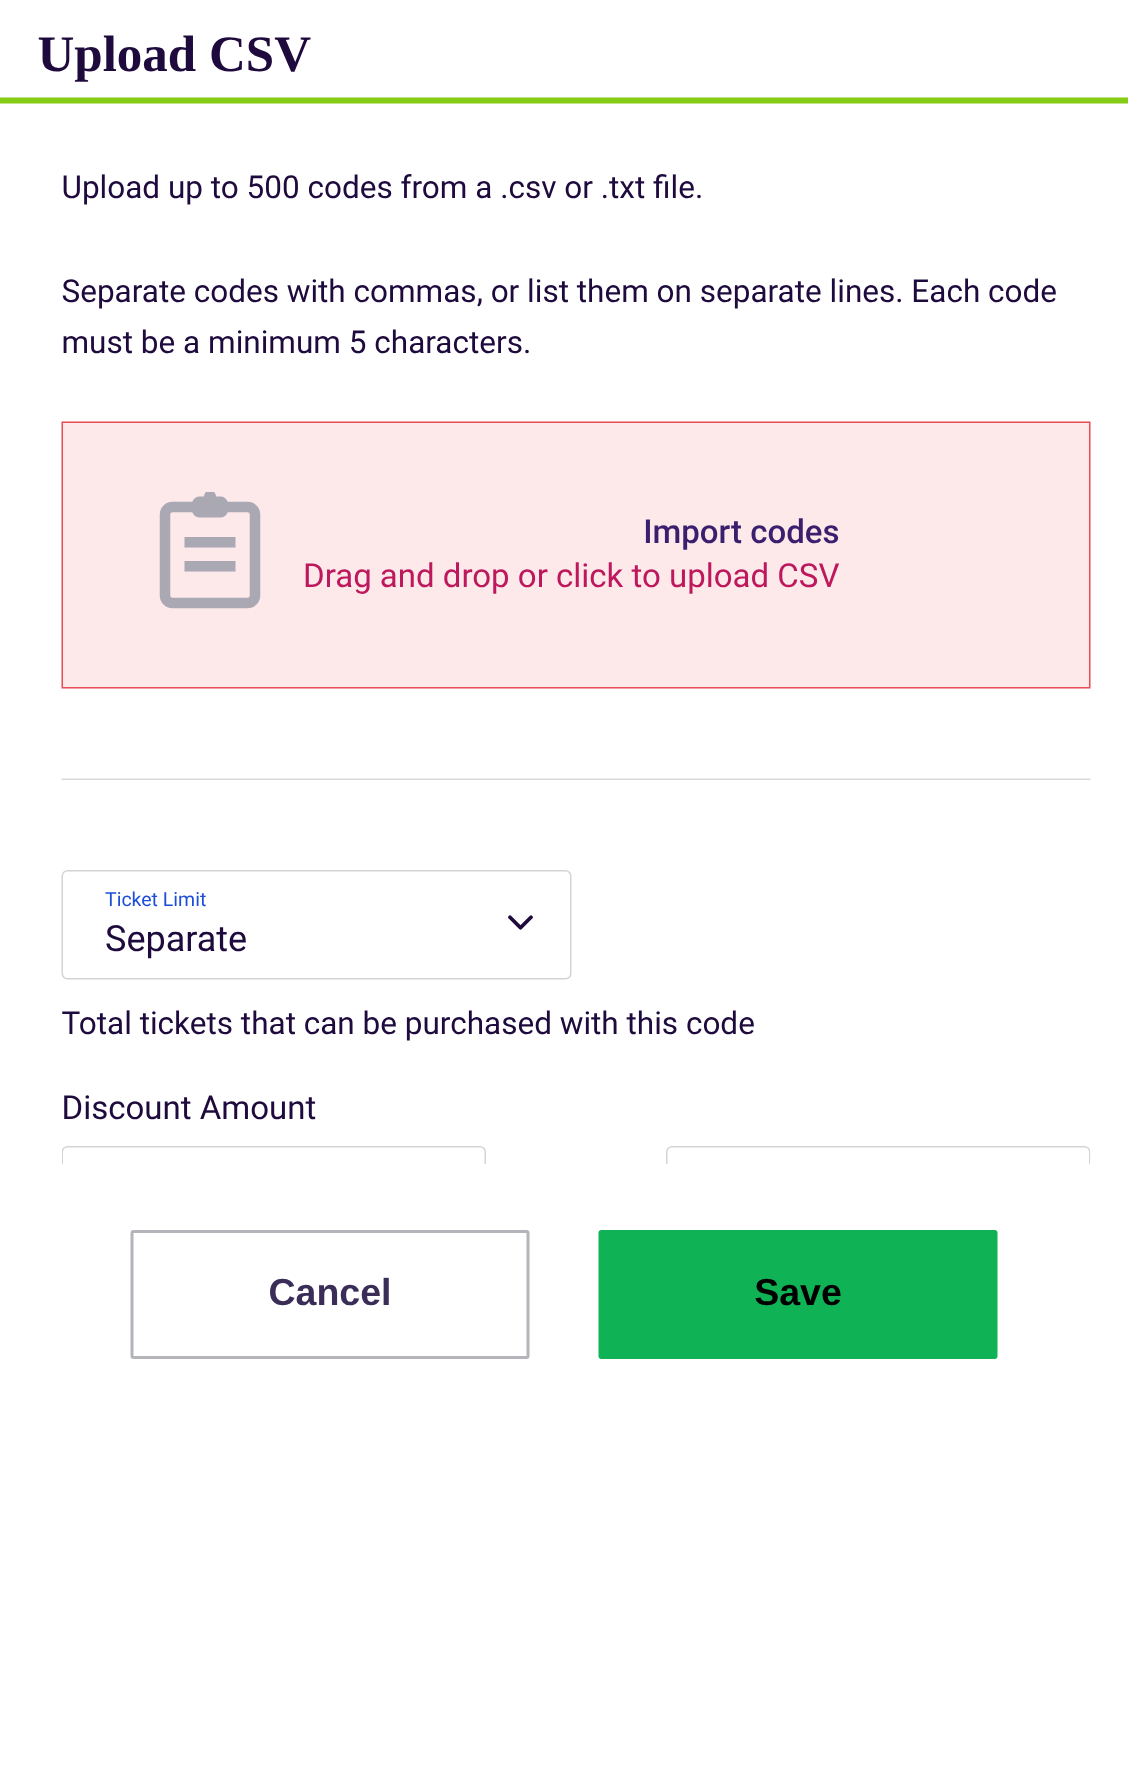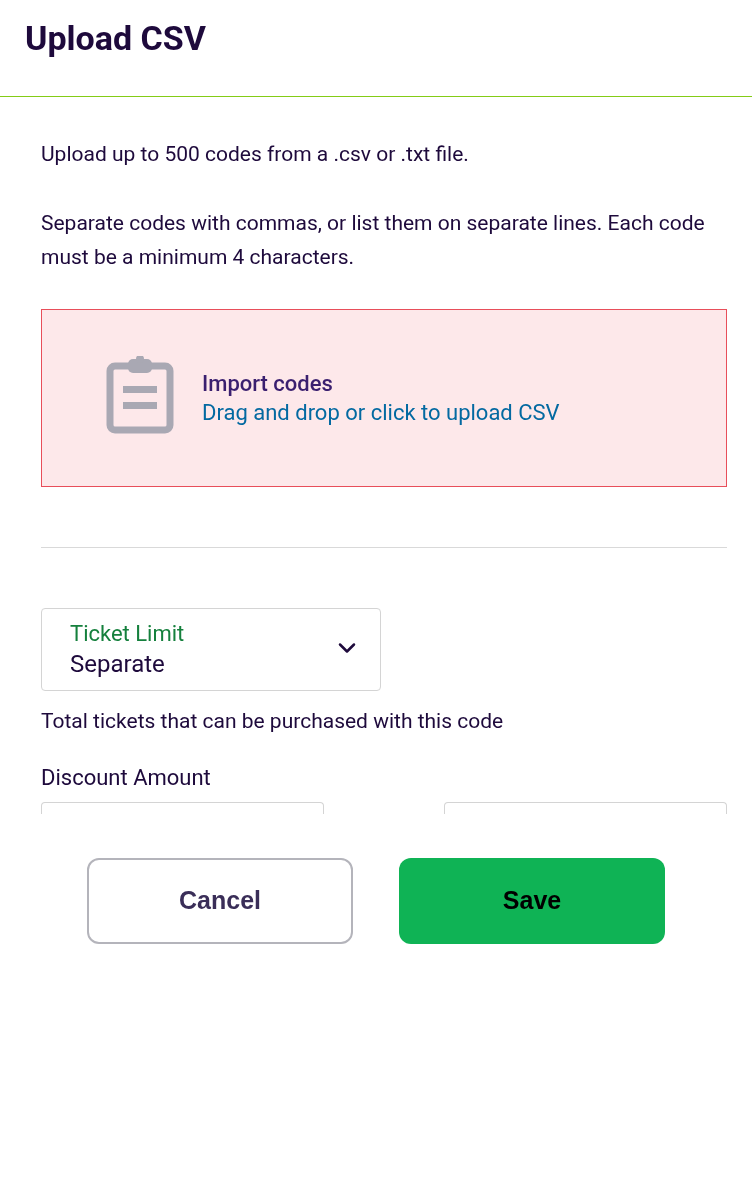--- a/index.html
+++ b/index.html
@@ -7,22 +7,23 @@
       padding: 0;
       box-sizing: border-box;
     }
     body {
       font-family: -apple-system, BlinkMacSystemFont, "Segoe UI", Roboto, Helvetica, Arial, sans-serif;
       background: #ffffff;
       color: #1e0a3c;
       width: 752px;
     }
     .header {
-      padding: 18px 25px 38px 25px;
-      border-bottom: 1px solid #84cc16;
+      padding: 18px 25px 9px 25px;
+      border-bottom: 4px solid #84cc16;
+      font-family: Liberation Serif, serif;
     }
     .header h1 {
       font-size: 34px;
       font-weight: 700;
       color: #1e0a3c;
     }
     .content {
       padding: 40px 25px 20px 41px;
     }
     .instructions p {
@@ -33,58 +34,59 @@
     }
     .dropzone {
       border: 1px solid #e84e5a;
       background: #fde8ea;
       padding: 46px 32px;
       display: flex;
       align-items: center;
       gap: 26px;
       margin-top: 16px;
       margin-bottom: 60px;
+      text-align: right;
     }
     .dropzone-icon {
       flex-shrink: 0;
       color: #a9a8b3;
       margin-left: 30px;
     }
     .dropzone-text {
       display: flex;
       flex-direction: column;
       gap: 4px;
     }
     .dropzone-title {
       font-size: 22px;
       font-weight: 500;
       color: #3a1f6f;
     }
     .dropzone-subtitle {
       font-size: 22px;
-      color: #0369a1;
+      color: #be185d;
     }
     .divider {
       border: none;
       border-top: 1px solid #d9d9d9;
       margin-bottom: 60px;
     }
     .select-wrapper {
       position: relative;
       display: inline-block;
       border: 1px solid #d4d4d4;
       border-radius: 4px;
       width: 340px;
       padding: 12px 50px 12px 28px;
       background: #fff;
       margin-bottom: 18px;
     }
     .select-label {
-      font-size: 22px;
-      color: #15803d;
+      font-size: 13px;
+      color: #1d4ed8;
       margin-bottom: 4px;
     }
     .select-value {
       font-size: 24px;
       color: #1e0a3c;
     }
     .select-chevron {
       position: absolute;
       right: 24px;
       top: 50%;
@@ -116,21 +118,21 @@
     .footer {
       display: flex;
       justify-content: center;
       gap: 46px;
       padding: 24px 0 20px 0;
       background: #fff;
     }
     .btn {
       width: 266px;
       height: 86px;
-      border-radius: 12px;
+      border-radius: 2px;
       font-size: 25px;
       font-weight: 600;
       cursor: pointer;
       display: flex;
       align-items: center;
       justify-content: center;
     }
     .btn-cancel {
       background: #fff;
       color: #3a2e58;
@@ -145,21 +147,21 @@
 </head>
 <body>
 
 <div class="header">
   <h1>Upload CSV</h1>
 </div>
 
 <div class="content">
   <div class="instructions">
     <p>Upload up to 500 codes from a .csv or .txt file.</p>
-    <p>Separate codes with commas, or list them on separate lines. Each code must be a minimum 4 characters.</p>
+    <p>Separate codes with commas, or list them on separate lines. Each code must be a minimum 5 characters.</p>
   </div>
 
   <div class="dropzone">
     <span class="dropzone-icon">
       <svg width="72" height="80" viewBox="0 0 72 80" fill="none">
         <rect x="6" y="10" width="60" height="64" rx="5" stroke="#a9a8b3" stroke-width="7" fill="none"></rect>
         <rect x="24" y="3" width="24" height="14" rx="5" fill="#a9a8b3"></rect>
         <circle cx="36" cy="3" r="4" fill="#a9a8b3"></circle>
         <rect x="19" y="30" width="34" height="7" fill="#a9a8b3"></rect>
         <rect x="19" y="46" width="34" height="7" fill="#a9a8b3"></rect>

